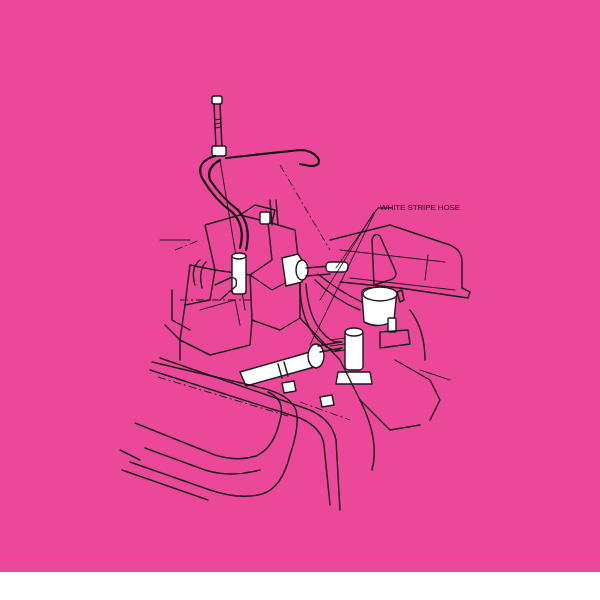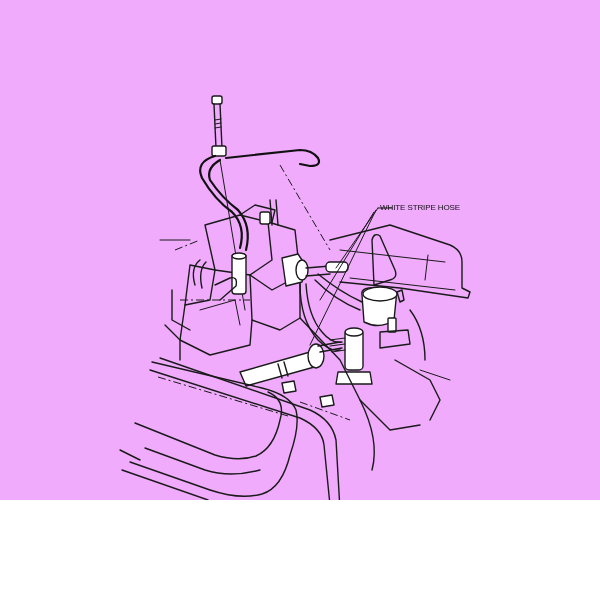--- a/index.html
+++ b/index.html
@@ -1,20 +1,20 @@
 <!DOCTYPE html>
 <html><head>
 <meta charset="utf-8">
 <style>
   html, body { margin: 0; padding: 0; background: #ffffff; }
   #canvas {
     position: relative;
     width: 600px;
-    height: 500px;
-    background: #f0abfc;
+    height: 572px;
+    background: #ec4899;
     overflow: hidden;
   }
   #drawing { position: absolute; left: 0; top: 0; }
   .ln { fill: none; stroke: #1a1a1a; stroke-width: 1.4; stroke-linecap: round; stroke-linejoin: round; }
   .ln-thin { fill: none; stroke: #1a1a1a; stroke-width: 1; stroke-linecap: round; }
   .ln-dash { fill: none; stroke: #1a1a1a; stroke-width: 1; stroke-dasharray: 8 3 2 3; }
   .ln-thick { fill: none; stroke: #111; stroke-width: 2.2; stroke-linecap: round; stroke-linejoin: round; }
   .fill-w { fill: #ffffff; stroke: #1a1a1a; stroke-width: 1.4; stroke-linejoin: round; }
   #callout-label {
     position: absolute;

